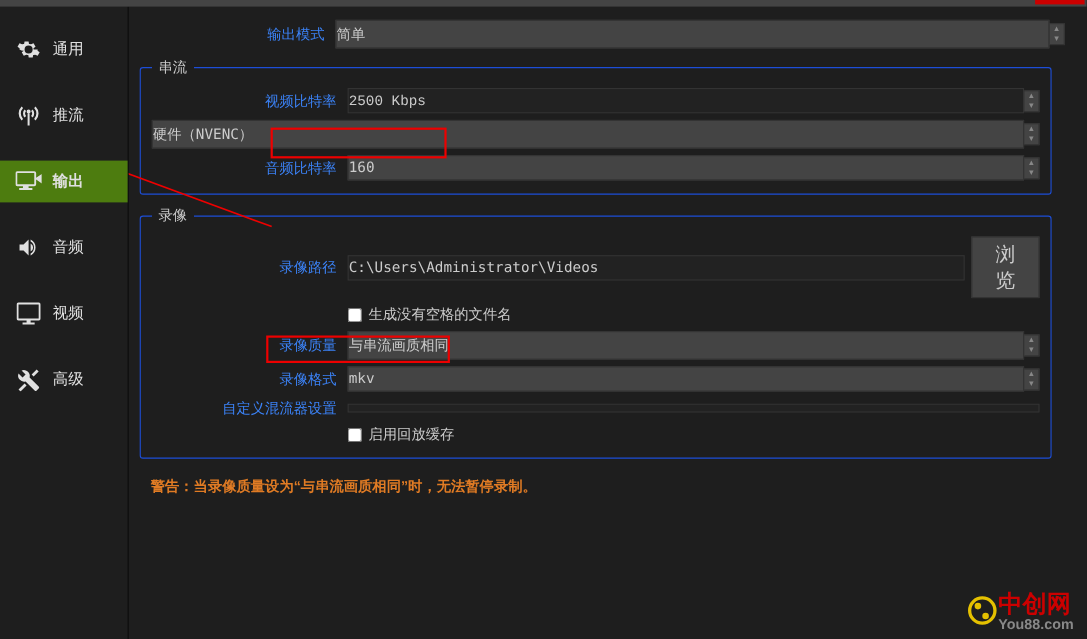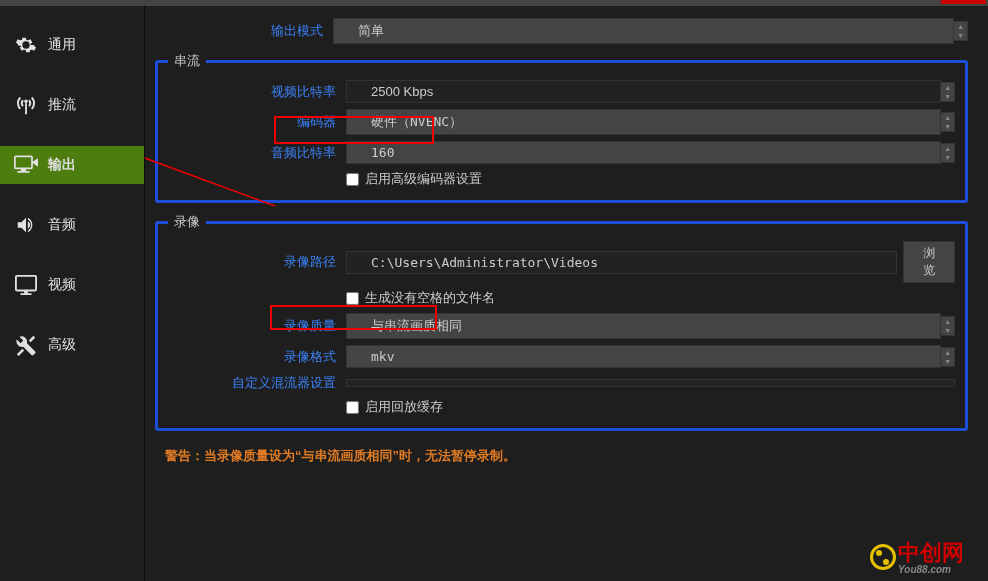--- a/index.html
+++ b/index.html
@@ -3,53 +3,53 @@
 <meta charset="utf-8">
 <style>
 * { box-sizing: border-box; margin: 0; padding: 0; }
 body { background: #1e1e1e; color: #ccc; font-family: "Microsoft YaHei", "SimSun", sans-serif; font-size: 13px; width: 988px; height: 581px; overflow: hidden; position: relative; }
 
 .topbar { height: 6px; background: #444; position: relative; }
 .topbar::after { content: ""; position: absolute; right: 2px; top: 0; width: 45px; height: 4px; background: #c00; }
 
 .container { display: flex; height: calc(100% - 6px); }
 
-.sidebar { width: 145px; background: #1e1e1e; border-right: 1px solid #0a0a0a; padding-top: 20px; }
+.sidebar { width: 117px; background: #1e1e1e; border-right: 1px solid #0a0a0a; padding-top: 20px; }
 .sidebar-item { display: flex; align-items: center; padding: 8px 14px; cursor: pointer; margin-bottom: 22px; }
 .sidebar-item.active { background: #4d7c0f; font-weight: bold; }
 .sidebar-item .icon { width: 24px; height: 22px; margin-right: 10px; display: flex; align-items: center; justify-content: center; }
 .sidebar-item svg { fill: #e0e0e0; }
 .sidebar-item span.label { color: #e0e0e0; font-size: 14px; }
 
 .main { flex: 1; padding: 12px 20px 10px 10px; overflow: hidden; position: relative; }
 
 .row { display: flex; align-items: center; margin-bottom: 6px; position: relative; }
 .row .lbl { width: 178px; text-align: right; padding-right: 10px; color: #3b82f6; font-size: 13px; }
 .row .ctrl { flex: 1; display: flex; align-items: center; }
 
-.select, .input { background: #222; border: 1px solid #333; color: #ccc; padding: 3px 24px; font-size: 13px; width: 100%; position: relative; }
+.select, .input { background: #222; border: 1px solid #333; color: #ccc; padding: 3px 0; font-size: 13px; width: 100%; position: relative; }
 .grey-input { background: #444; }
 .spinners { width: 14px; background: #444; display: flex; flex-direction: column; border: 1px solid #333; border-left: none; }
 .spin { height: 9px; display: flex; align-items: center; justify-content: center; cursor: pointer; font-size: 7px; color: #888; }
 
-fieldset.group { border: 3px solid #1d4ed8; border-radius: 3px; margin: 8px 0 10px 0; padding: 10px 10px 6px 10px; }
+fieldset.group { border: 1px solid #1d4ed8; border-radius: 3px; margin: 8px 12px 10px 0; padding: 10px 10px 6px 10px; }
 fieldset.group legend { padding: 0 6px; color: #ccc; font-size: 13px; }
 
 .checkbox-row { display: flex; align-items: center; padding-left: 178px; margin-bottom: 6px; }
 .checkbox-row input { margin-right: 6px; }
 
-.browse-btn { background: #444; border: 1px solid #333; color: #ccc; padding: 3px 14px; margin-left: 6px; cursor: pointer; font-size: 12px; }
+.browse-btn { background: #444; border: 1px solid #333; color: #ccc; padding: 3px 14px; margin-left: 6px; cursor: pointer; font-size: 18px; }
 
 .warning { color: #e07b24; font-size: 13px; font-weight: bold; margin-top: 16px; margin-left: 10px; }
 
 .red-box { position: absolute; border: 2px solid #e00; pointer-events: none; z-index: 10; }
 .diag-line { position: absolute; z-index: 9; pointer-events: none; }
 
-.logo { position: absolute; right: 24px; bottom: 6px; color: #c00; font-weight: bold; font-size: 22px; z-index: 20; display:flex; align-items:center; }
-.logo-sub { font-size: 10px; color: #888; display:block; margin-top:-4px;font-style:italic; }
+.logo { position: absolute; right: 12px; bottom: 6px; color: #c00; font-weight: bold; font-size: 22px; z-index: 20; display:flex; align-items:center; }
+.logo-sub { font-size: 13px; color: #888; display:block; margin-top:-4px; }
 .logo-ball { width:26px; height:26px; border-radius:50%; border:3px solid #e5c100; position:relative; margin-right:2px; }
 .logo-ball::before { content:""; position:absolute; width:6px; height:6px; background:#e5c100; border-radius:50%; top:3px; left:3px; }
 .logo-ball::after { content:""; position:absolute; width:6px; height:6px; background:#e5c100; border-radius:50%; bottom:2px; left:10px; }
 
 </style>
 </head>
 <body>
 
 <div class="topbar"></div>
 
@@ -117,54 +117,49 @@
           </div>
       </div>
     </div>
 
     <fieldset class="group">
       <legend>串流</legend>
 
       <div class="row">
         <div class="lbl">视频比特率</div>
         <div class="ctrl">
-          <div class="input" style="font-family:Liberation Sans, sans-serif">2500 Kbps</div>
-          <div class="spinners">
-              <div class="spin">▲</div>
-              <div class="spin">▼</div>
-            </div>
-        </div>
-      </div>
-
-      <div class="row">
-        <div class="lbl">编码器</div>
+          <div class="input" style="font-family:Liberation Mono, monospace">2500 Kbps</div>
+          <div class="spinners">
+              <div class="spin">▲</div>
+              <div class="spin">▼</div>
+            </div>
+        </div>
+      </div>
+
+      <div class="row">
         <div class="ctrl">
           <div class="select grey-input" style="font-family:SimSun,monospace">硬件（NVENC）</div>
           <div class="spinners">
               <div class="spin">▲</div>
               <div class="spin">▼</div>
             </div>
         </div>
       </div>
 
       <div class="row">
         <div class="lbl">音频比特率</div>
         <div class="ctrl">
           <div class="select grey-input" style="font-family:SimSun,monospace">160</div>
           <div class="spinners">
               <div class="spin">▲</div>
               <div class="spin">▼</div>
             </div>
         </div>
       </div>
 
-      <div class="checkbox-row">
-        <input type="checkbox" style="">
-        <span>启用高级编码器设置</span>
-      </div>
     </fieldset>
 
     <fieldset class="group">
       <legend>录像</legend>
 
       <div class="row">
         <div class="lbl">录像路径</div>
         <div class="ctrl">
           <div class="input" style="font-family:SimSun,monospace">C:\Users\Administrator\Videos</div>
           <button class="browse-btn">浏览</button>

